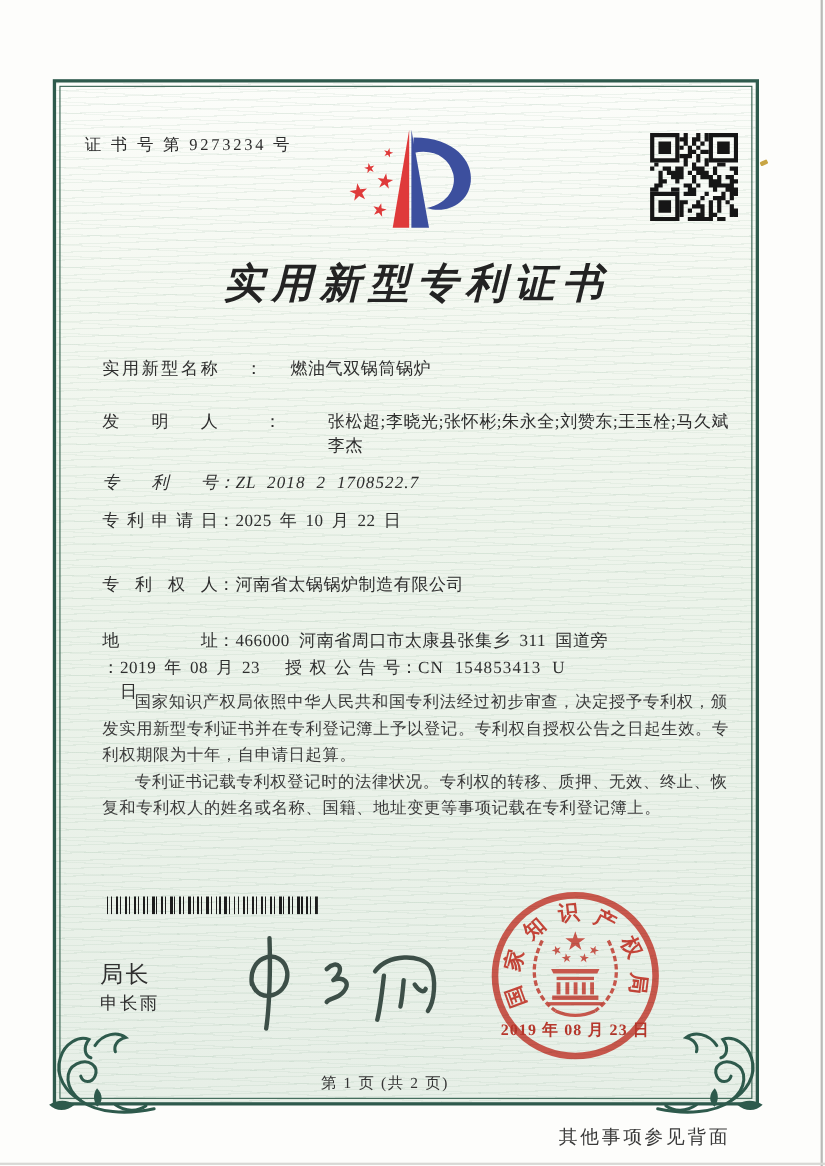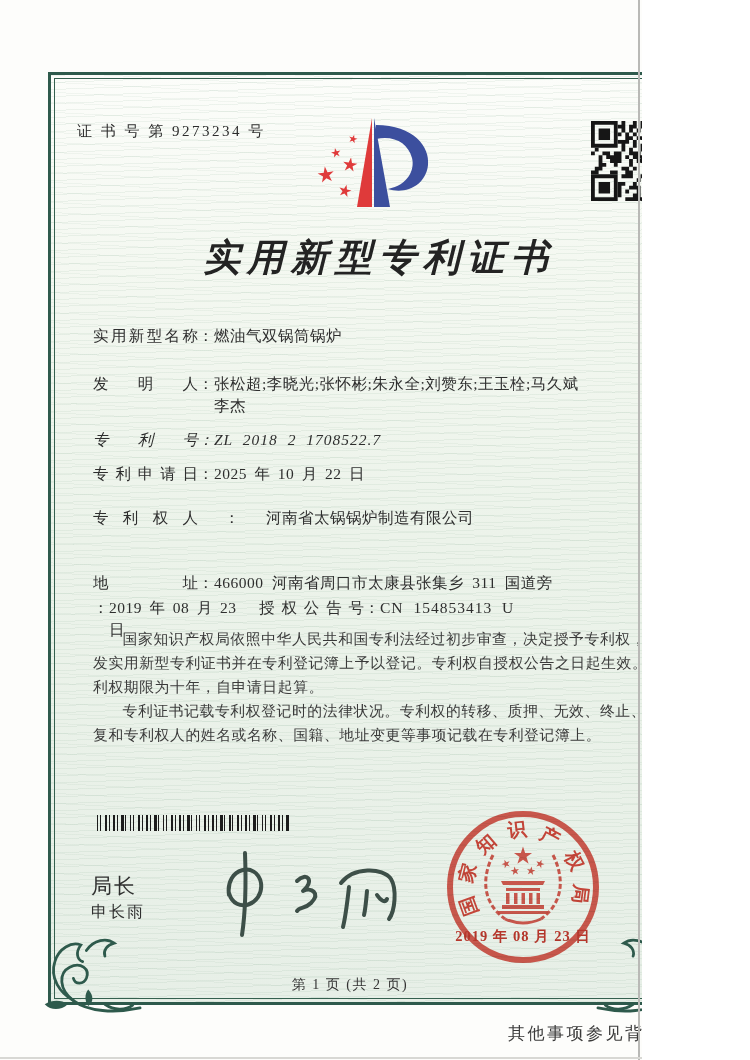--- a/index.html
+++ b/index.html
@@ -1,17 +1,17 @@
 <!DOCTYPE html>
 <html><head>
 <meta charset="utf-8">
 <style>
   html,body{margin:0;padding:0;}
   body{width:750px;height:1060px;background:#ffffff;font-family:"Liberation Serif","DejaVu Serif",serif;-webkit-font-smoothing:antialiased;}
-  .page{position:relative;width:642px;height:1060px;background:#fdfdfb;overflow:hidden;}
+  .page{position:relative;width:750px;height:1060px;background:#fdfdfb;overflow:hidden;}
   
   .edge-r{position:absolute;right:2px;top:0;width:2px;height:100%;background:#b9b9b6;}
   .edge-b{position:absolute;left:0;bottom:1px;width:100%;height:2px;background:#d8d8d4;}
   .speck{position:absolute;left:691px;top:146px;width:7px;height:4px;background:#c8a544;transform:rotate(-25deg);border-radius:1px;}
 
   
   .frame{position:absolute;left:48px;top:72px;width:642px;height:933px;border:3px solid #2e5a4c;box-sizing:border-box;
     background:
       repeating-linear-gradient(178deg, rgba(110,155,125,.10) 0 1px, rgba(0,0,0,0) 1px 7px),
       repeating-linear-gradient(183deg, rgba(110,155,125,.08) 0 1px, rgba(0,0,0,0) 1px 10px),
@@ -29,22 +29,22 @@
 
   .title{position:absolute;left:10px;top:158px;width:100%;text-align:center;font-size:37px;font-weight:bold;letter-spacing:7px;color:#232323;font-style:italic;}
 
   .row{position:absolute;left:42px;width:592px;display:flex;font-size:15.5px;color:#2e2e2e;line-height:22px;}
   .lbl{display:inline-block;width:105px;text-align:justify;text-align-last:justify;flex:0 0 105px;}
   .colon{flex:0 0 16px;}
   .val{letter-spacing:.5px;}
   .val.date{word-spacing:3px;}
   .val.num{word-spacing:5px;letter-spacing:1px;}
   .val.addr{word-spacing:4px;}
-  .r-name{top:250px;} .r-inv{top:298px;} .r-pno{top:354px;font-style:italic;} .r-fil{top:388px;}
-  .r-pat{top:432px;gap:26px;} .r-adr{top:497px;} .r-grant{top:522px;}
+  .r-name{top:250px;gap:25px;} .r-inv{top:298px;gap:42px;} .r-pno{top:354px;font-style:italic;} .r-fil{top:388px;}
+  .r-pat{top:446px;} .r-adr{top:497px;} .r-grant{top:522px;}
   .grant-date{width:150px;flex:0 0 150px;}
 
   .body-text{position:absolute;left:42px;top:552px;width:582px;font-size:14.8px;line-height:24px;color:#3a3a3a;}
   .body-text p{margin:0;text-indent:2em;letter-spacing:.6px;}
 
   .barcode{position:absolute;left:46px;top:740px;width:192px;height:16px;
     background:
       repeating-linear-gradient(90deg,#1c1c1c 0 1.5px,rgba(0,0,0,0) 1.5px 3.5px,#1c1c1c 3.5px 4.5px,rgba(0,0,0,0) 4.5px 8px,#1c1c1c 8px 10.5px,rgba(0,0,0,0) 10.5px 12px,#1c1c1c 12px 13px,rgba(0,0,0,0) 13px 16.5px);}
 
   .sig-title{position:absolute;left:40px;top:797px;font-size:21px;letter-spacing:2px;color:#2f2f2f;}

